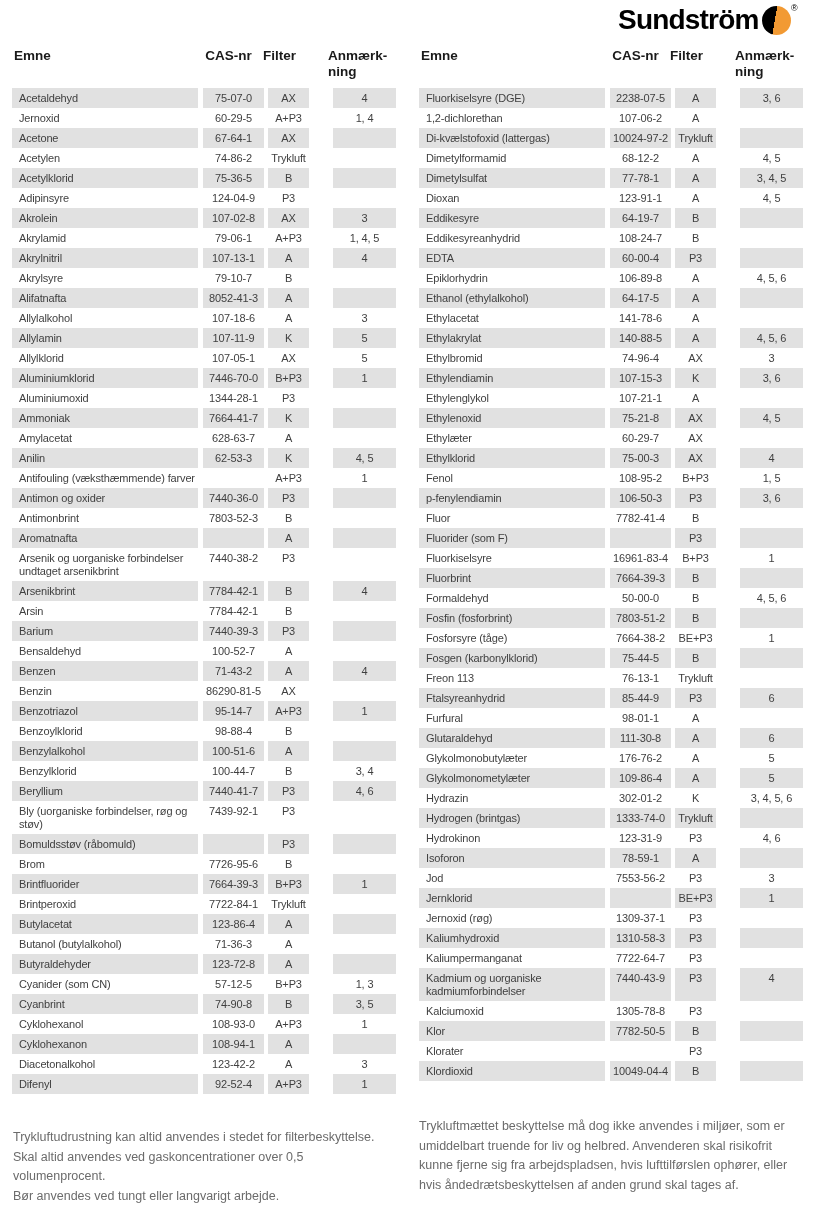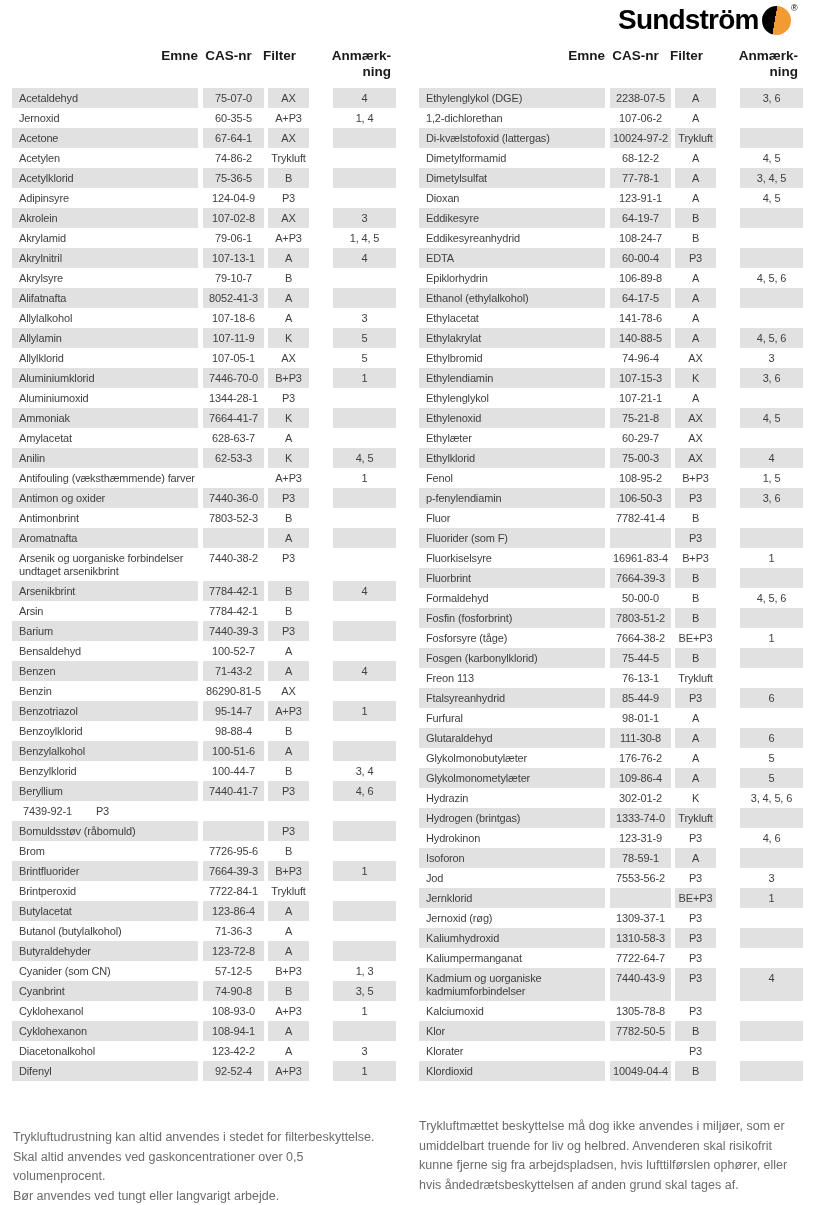--- a/index.html
+++ b/index.html
@@ -15,21 +15,21 @@
   .logo-mark { position:relative; width:29px; height:29px; border-radius:50%; margin-left:3px;
     background:linear-gradient(100deg, #000000 0 45%, #F29A33 45% 100%); }
   .logo-reg { position:absolute; top:-3px; right:-7px; font-size:9px; color:#000; font-weight:normal; }
 
   
   .col { position:absolute; top:48px; width:385px; }
   .col-left  { left:12px; }
   .col-right { left:419px; }
 
   .thead { display:flex; margin-bottom:8px; }
-  .hcell { font-size:13.5px; font-weight:bold; color:#1a1a1a; line-height:16px;text-align:right; }
+  .hcell { font-size:13.5px; font-weight:bold; color:#1a1a1a; line-height:16px; }
   .h-emne   { width:186px; padding-left:2px; }
   .h-cas    { width:61px;  margin-left:0;  text-align:center; }
   .h-filter { width:41px;  margin-left:4px;  text-align:left; }
   .h-anm    { width:63px;  margin-left:24px; white-space:pre-line; }
 
   .tbody {}
   .row { display:flex; align-items:stretch; min-height:20px; }
   .cell { font-size:11px; color:#3f3f3f; line-height:13px; letter-spacing:-0.15px;
           padding-top:3.5px; padding-bottom:3.5px; }
   .c-emne   { width:186px; padding-left:7px; padding-right:2px; }
@@ -66,21 +66,21 @@
     </div>
     <div class="tbody">
         <div class="row striped">
           <div class="cell c-emne">Acetaldehyd</div>
           <div class="cell c-cas">75-07-0</div>
           <div class="cell c-filter">AX</div>
           <div class="cell c-anm">4</div>
         </div>
         <div class="row">
           <div class="cell c-emne">Jernoxid</div>
-          <div class="cell c-cas">60-35-5</div>
+          <div class="cell c-cas">60-29-5</div>
           <div class="cell c-filter">A+P3</div>
           <div class="cell c-anm">1, 4</div>
         </div>
         <div class="row striped">
           <div class="cell c-emne">Acetone</div>
           <div class="cell c-cas">67-64-1</div>
           <div class="cell c-filter">AX</div>
           <div class="cell c-anm"></div>
         </div>
         <div class="row">
@@ -269,20 +269,21 @@
           <div class="cell c-filter">B</div>
           <div class="cell c-anm">3, 4</div>
         </div>
         <div class="row striped">
           <div class="cell c-emne">Beryllium</div>
           <div class="cell c-cas">7440-41-7</div>
           <div class="cell c-filter">P3</div>
           <div class="cell c-anm">4, 6</div>
         </div>
         <div class="row">
+          <div class="cell c-emne">Bly (uorganiske forbindelser, røg og støv)</div>
           <div class="cell c-cas">7439-92-1</div>
           <div class="cell c-filter">P3</div>
           <div class="cell c-anm"></div>
         </div>
         <div class="row striped">
           <div class="cell c-emne">Bomuldsstøv (råbomuld)</div>
           <div class="cell c-cas"></div>
           <div class="cell c-filter">P3</div>
           <div class="cell c-anm"></div>
         </div>
@@ -364,21 +365,21 @@
   <div class="col col-right">
     <div class="thead">
       <div class="hcell h-emne">Emne</div>
       <div class="hcell h-cas">CAS-nr</div>
       <div class="hcell h-filter">Filter</div>
       <div class="hcell h-anm">Anmærk-
 ning</div>
     </div>
     <div class="tbody">
         <div class="row striped">
-          <div class="cell c-emne">Ethylenglykol (DGE)</div>
+          <div class="cell c-emne">Fluorkiselsyre (DGE)</div>
           <div class="cell c-cas">2238-07-5</div>
           <div class="cell c-filter">A</div>
           <div class="cell c-anm">3, 6</div>
         </div>
         <div class="row">
           <div class="cell c-emne">1,2-dichlorethan</div>
           <div class="cell c-cas">107-06-2</div>
           <div class="cell c-filter">A</div>
           <div class="cell c-anm"></div>
         </div>

